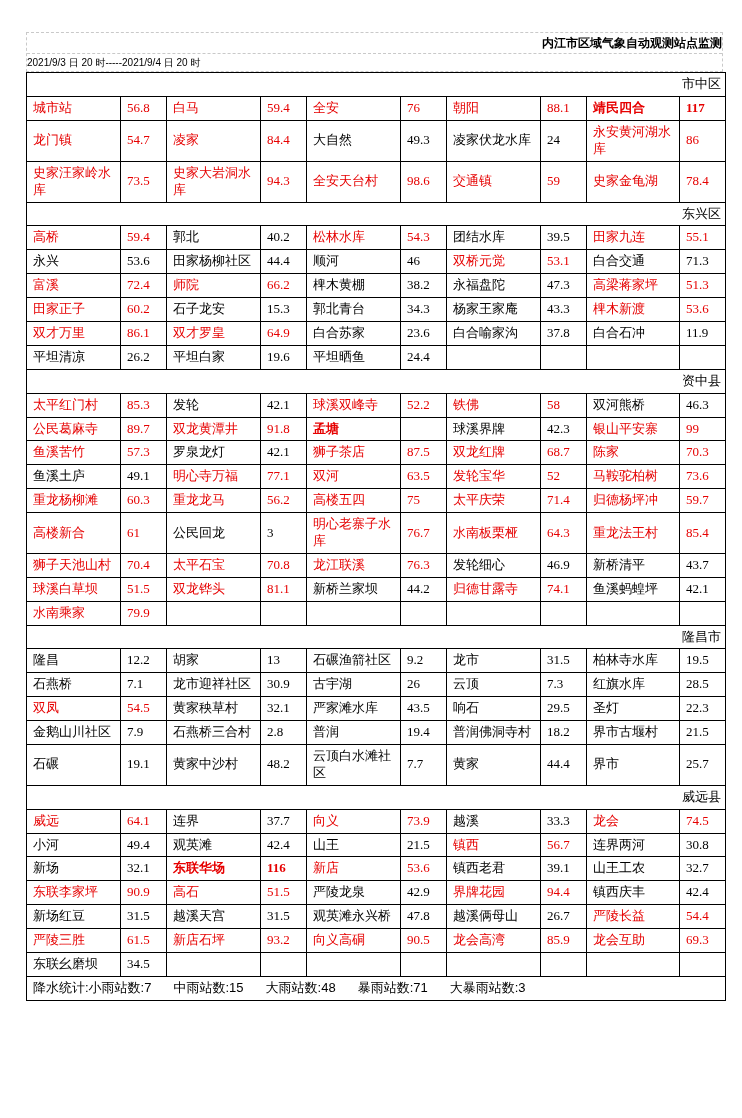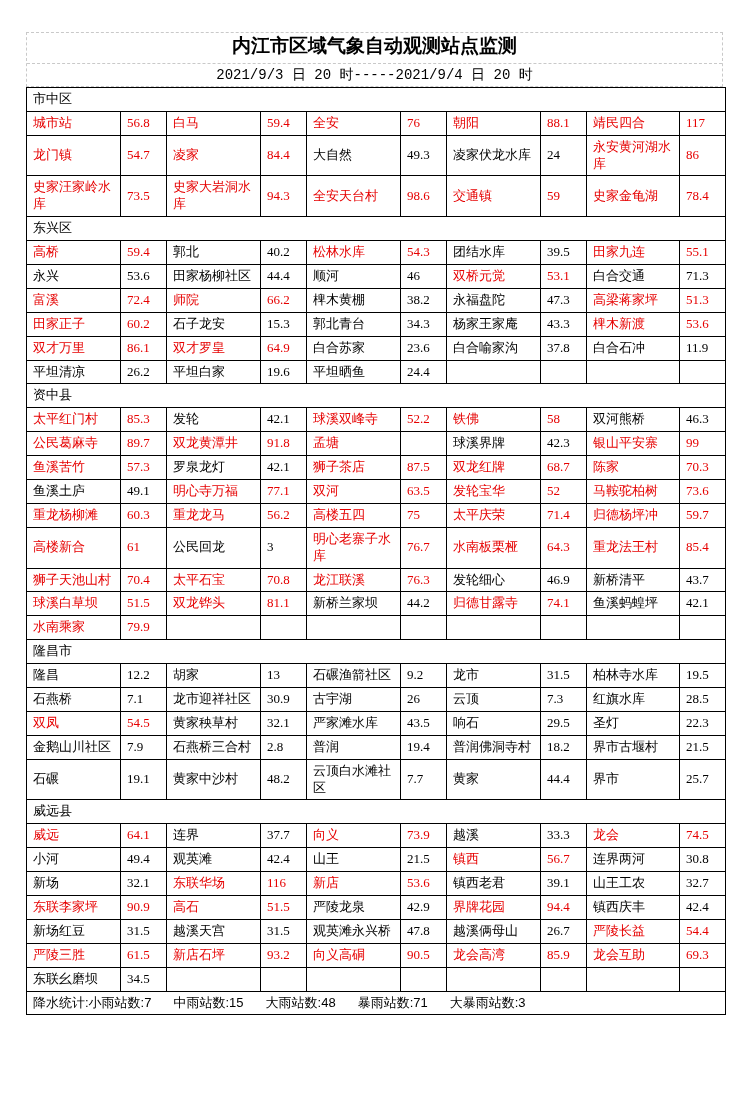--- a/index.html
+++ b/index.html
@@ -1,32 +1,32 @@
 <!DOCTYPE html>
 <html><head>
 <meta charset="utf-8">
 <style>
   html,body{margin:0;padding:0;background:#ffffff;}
   body{width:742px;height:1118px;overflow:hidden;font-family:"Liberation Sans",sans-serif;color:#000;}
   .sheet{padding-top:32px;padding-left:26px;}
   .title-box{width:697px;border:1px dashed #c9c9c9;box-sizing:border-box;}
-  .title-main{text-align:center;font-weight:bold;font-size:19px;line-height:1.35;padding:2px 0;
-              border-bottom:1px dashed #c9c9c9;font-family:Liberation Mono, monospace;}
-  .title-sub{text-align:center;font-size:14px;line-height:1.3;padding:2px 0;
-             font-family:Liberation Mono, monospace;}
+  .title-main{text-align:right;font-weight:bold;font-size:12px;line-height:1.35;padding:2px 0;
+              border-bottom:1px dashed #c9c9c9;font-family:Liberation Serif, serif;}
+  .title-sub{font-size:10px;line-height:1.3;padding:2px 0;
+             font-family:Liberation Sans, sans-serif;}
   table.stations{border-collapse:collapse;table-layout:fixed;width:699px;}
   table.stations td{border:1px solid #000;font-size:13px;line-height:1.3;
                     padding:3px 4px 3px 6px;vertical-align:middle;overflow:hidden;}
   td.name{word-break:break-all;font-family:"Liberation Sans",sans-serif;}
   td.val{font-family:"Liberation Serif",serif;font-size:13.5px;white-space:nowrap;padding-left:6px;}
-  td.section{text-align:left;padding:2px 0;font-size:13.5px;word-break:keep-all;}
+  td.section{text-align:right;padding:2px 0;font-size:13.5px;word-break:keep-all;}
   td.footer-cell{font-size:13px;padding:4px 4px 4px 6px;}
   .footer-cell span{margin-right:22px;text-align:center;}
   .red{color:#e60000;}
-  .bold{font-weight:normal;}
+  .bold{font-weight:bold;}
 </style>
 </head>
 <body>
 
 <div class="sheet">
   <div class="title-box">
     <div class="title-main">内江市区域气象自动观测站点监测</div>
     <div class="title-sub">2021/9/3 日 20 时-----2021/9/4 日 20 时</div>
   </div>
 

